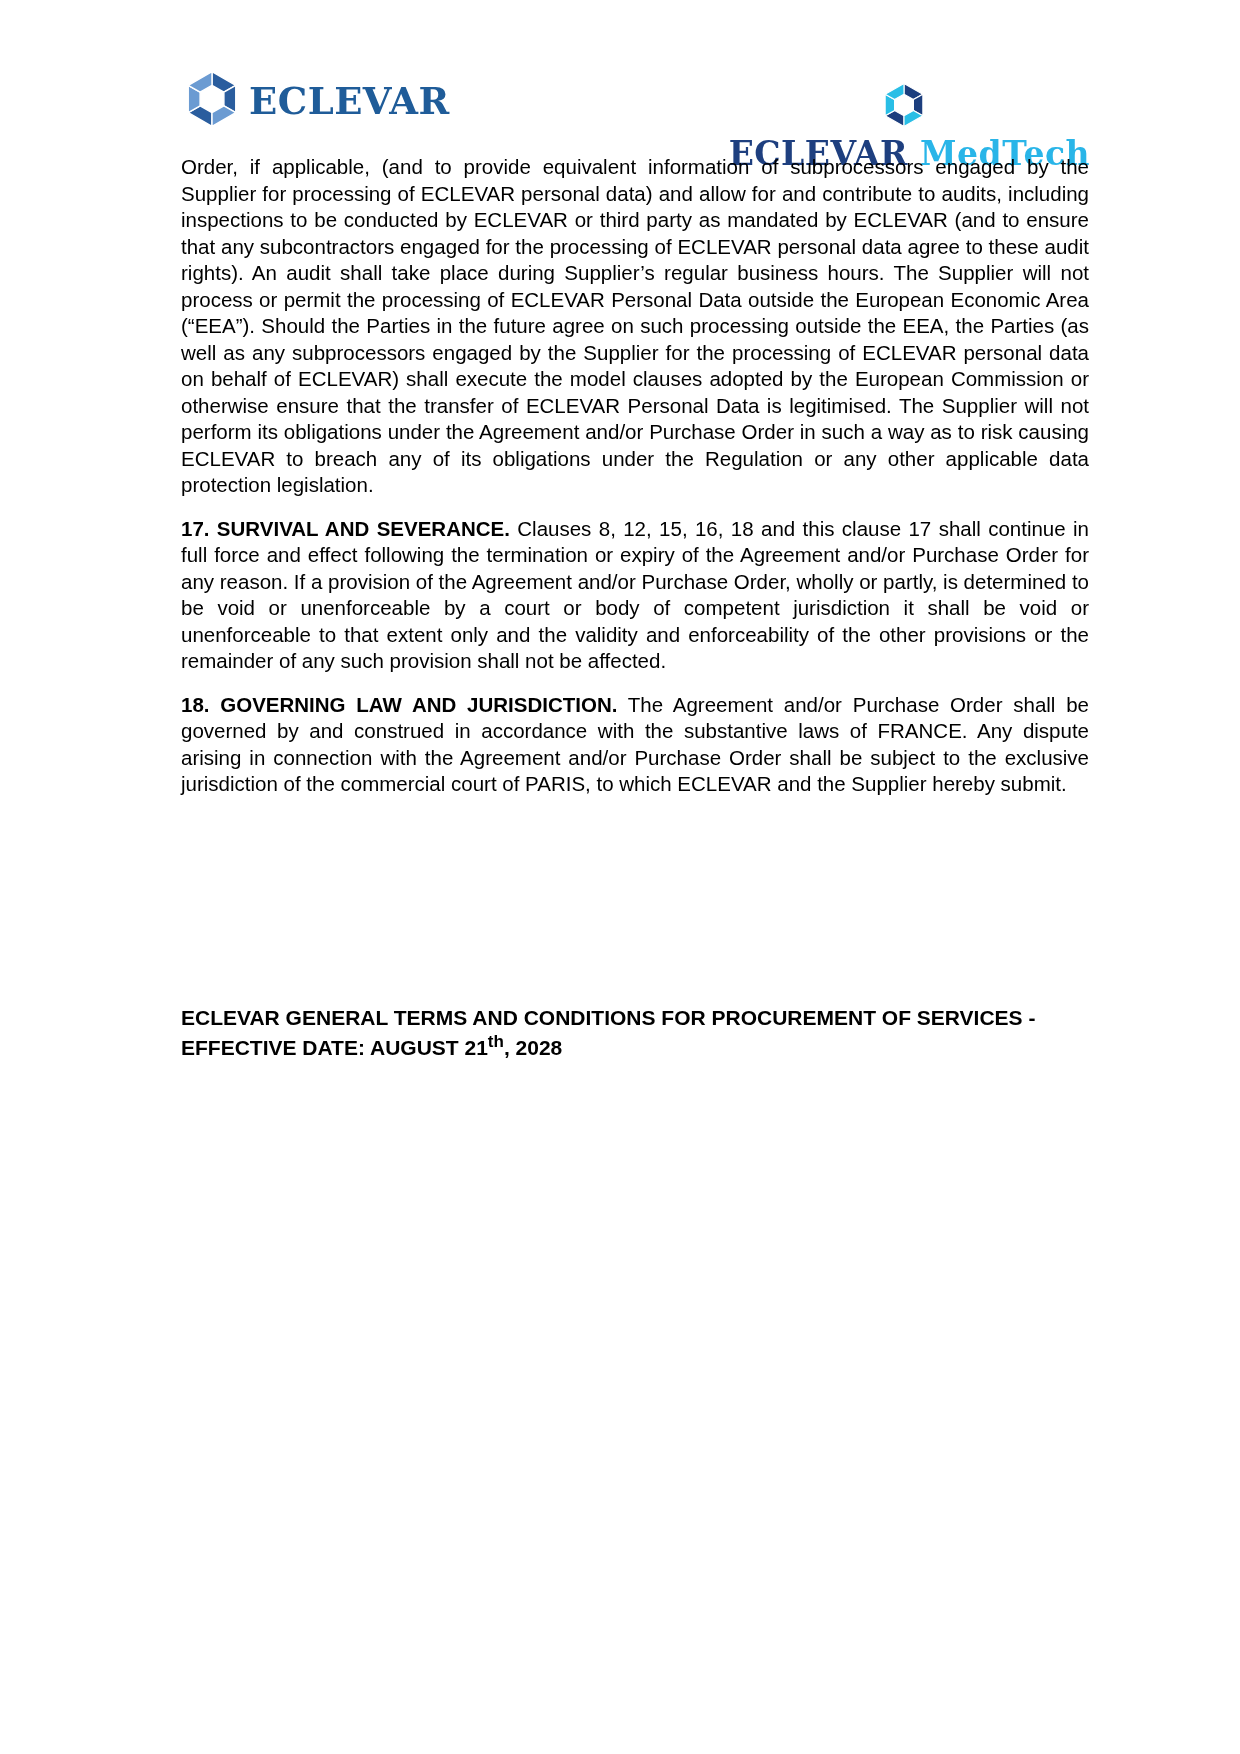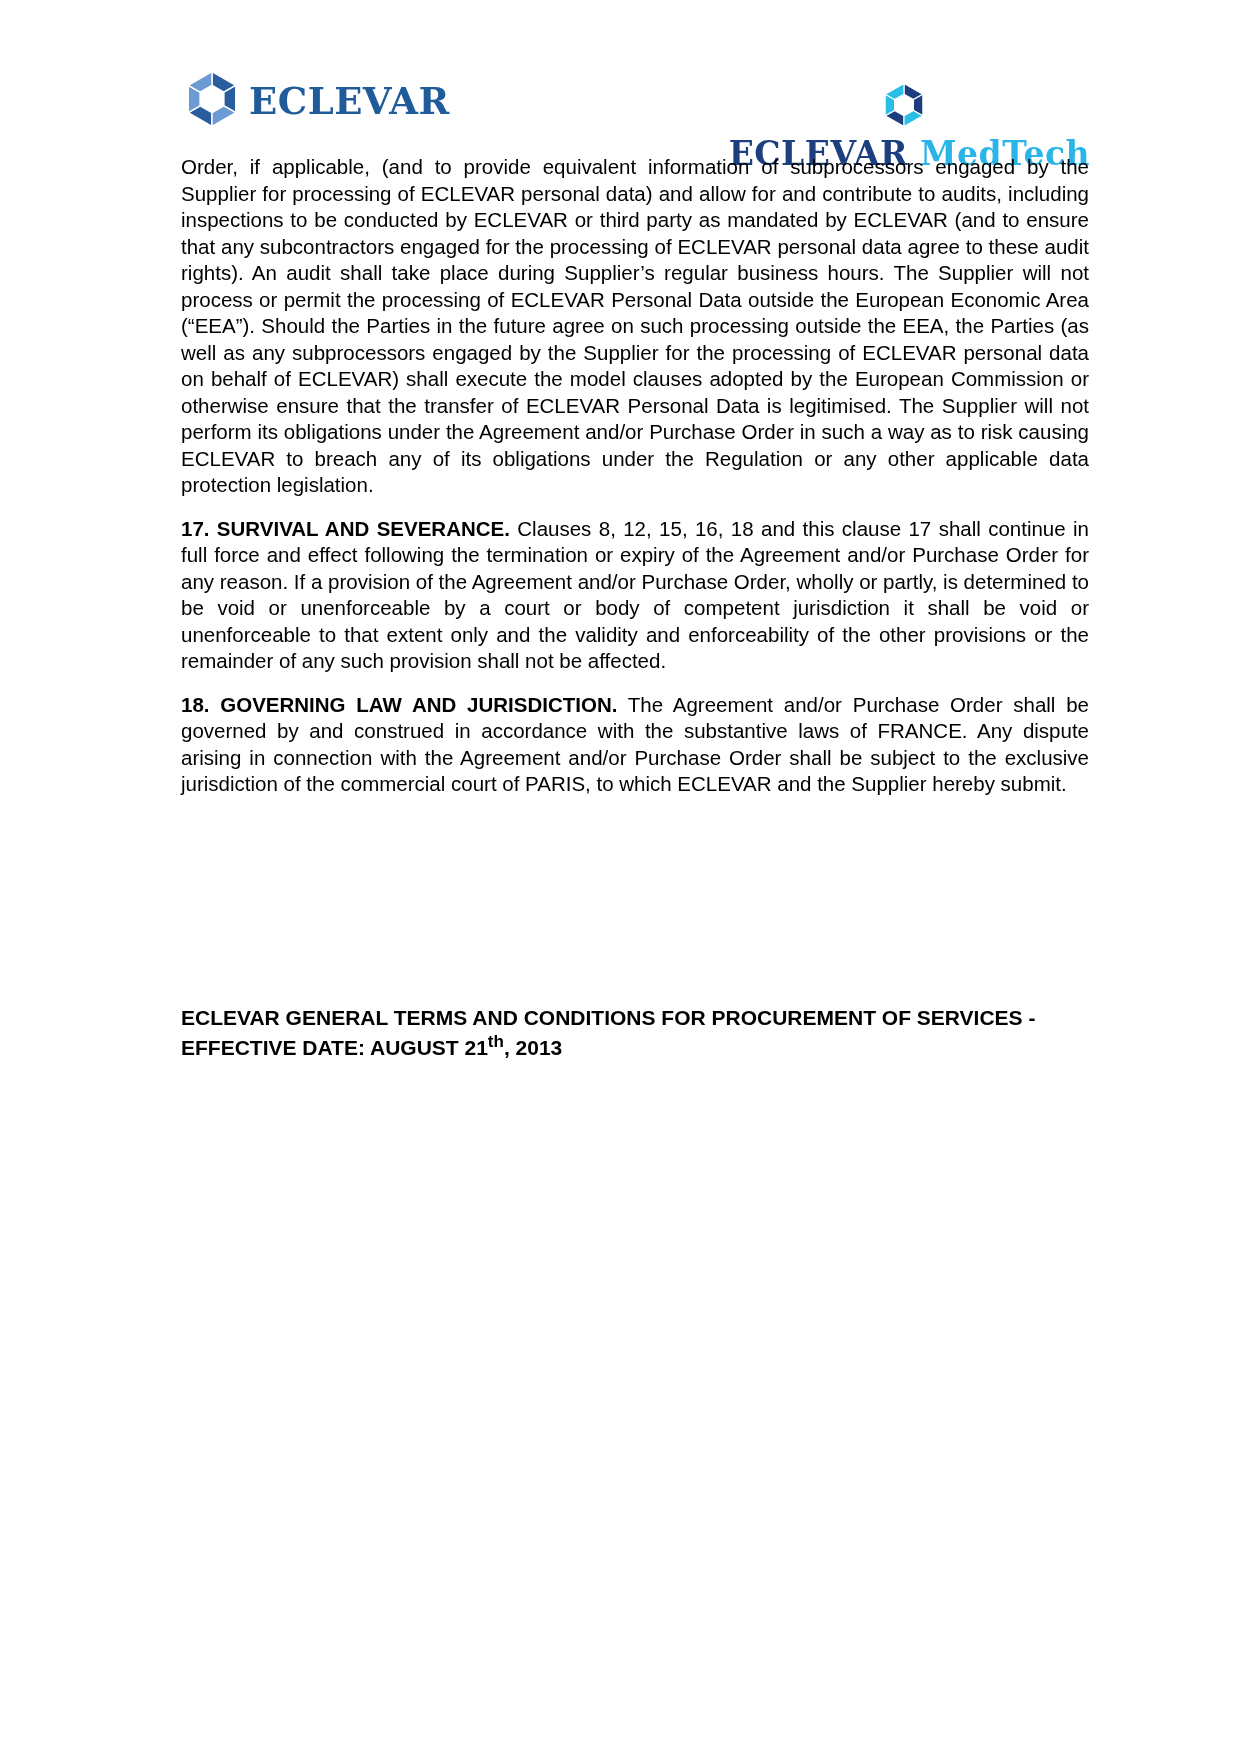--- a/index.html
+++ b/index.html
@@ -127,17 +127,17 @@
   </div>
 
   <div class="content">
 
     <p>Order, if applicable, (and to provide equivalent information of subprocessors engaged by the Supplier for processing of ECLEVAR personal data) and allow for and contribute to audits, including inspections to be conducted by ECLEVAR or third party as mandated by ECLEVAR (and to ensure that any subcontractors engaged for the processing of ECLEVAR personal data agree to these audit rights). An audit shall take place during Supplier’s regular business hours. The Supplier will not process or permit the processing of ECLEVAR Personal Data outside the European Economic Area (“EEA”). Should the Parties in the future agree on such processing outside the EEA, the Parties (as well as any subprocessors engaged by the Supplier for the processing of ECLEVAR personal data on behalf of ECLEVAR) shall execute the model clauses adopted by the European Commission or otherwise ensure that the transfer of ECLEVAR Personal Data is legitimised. The Supplier will not perform its obligations under the Agreement and/or Purchase Order in such a way as to risk causing ECLEVAR to breach any of its obligations under the Regulation or any other applicable data protection legislation.</p>
 
     <p><strong>17. SURVIVAL AND SEVERANCE.</strong> <span>Clauses 8, 12, 15, 16, 18 and this clause 17 shall continue in full force and effect following the termination or expiry of the Agreement and/or Purchase Order for any reason. If a provision of the Agreement and/or Purchase Order, wholly or partly, is determined to be void or unenforceable by a court or body of competent jurisdiction it shall be void or unenforceable to that extent only and the validity and enforceability of the other provisions or the remainder of any such provision shall not be affected.</span></p>
 
     <p><strong>18. GOVERNING LAW AND JURISDICTION.</strong> <span>The Agreement and/or Purchase Order shall be governed by and construed in accordance with the substantive laws of FRANCE. Any dispute arising in connection with the Agreement and/or Purchase Order shall be subject to the exclusive jurisdiction of the commercial court of PARIS, to which ECLEVAR and the Supplier hereby submit.</span></p>
 
-    <p class="footer-heading"><span>ECLEVAR GENERAL TERMS AND CONDITIONS FOR PROCUREMENT OF SERVICES - EFFECTIVE DATE: AUGUST 21</span><sup>th</sup><span>, 2013</span></p>
+    <p class="footer-heading"><span>ECLEVAR GENERAL TERMS AND CONDITIONS FOR PROCUREMENT OF SERVICES - EFFECTIVE DATE: AUGUST 21</span><sup>th</sup><span>, 2028</span></p>
 
   </div>
 
 </div>
 
 </body></html>

